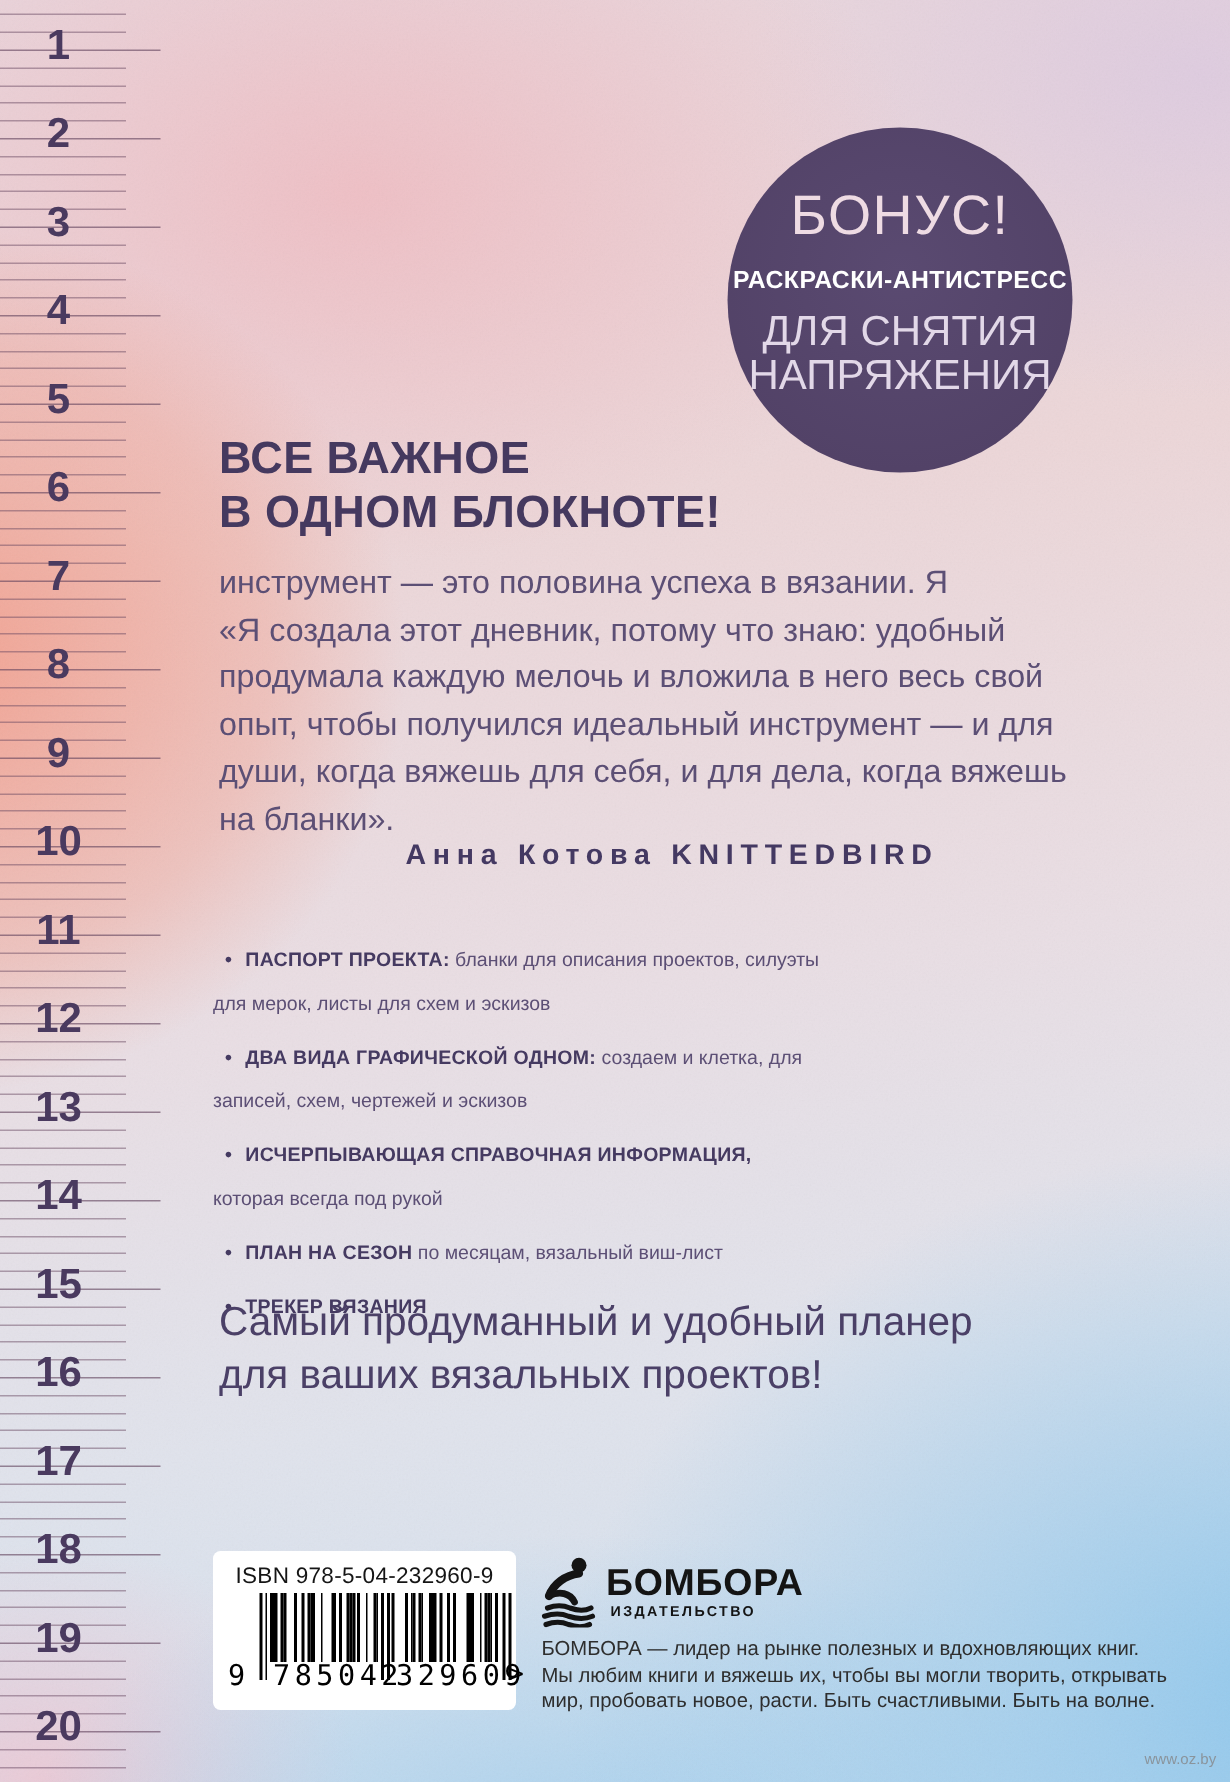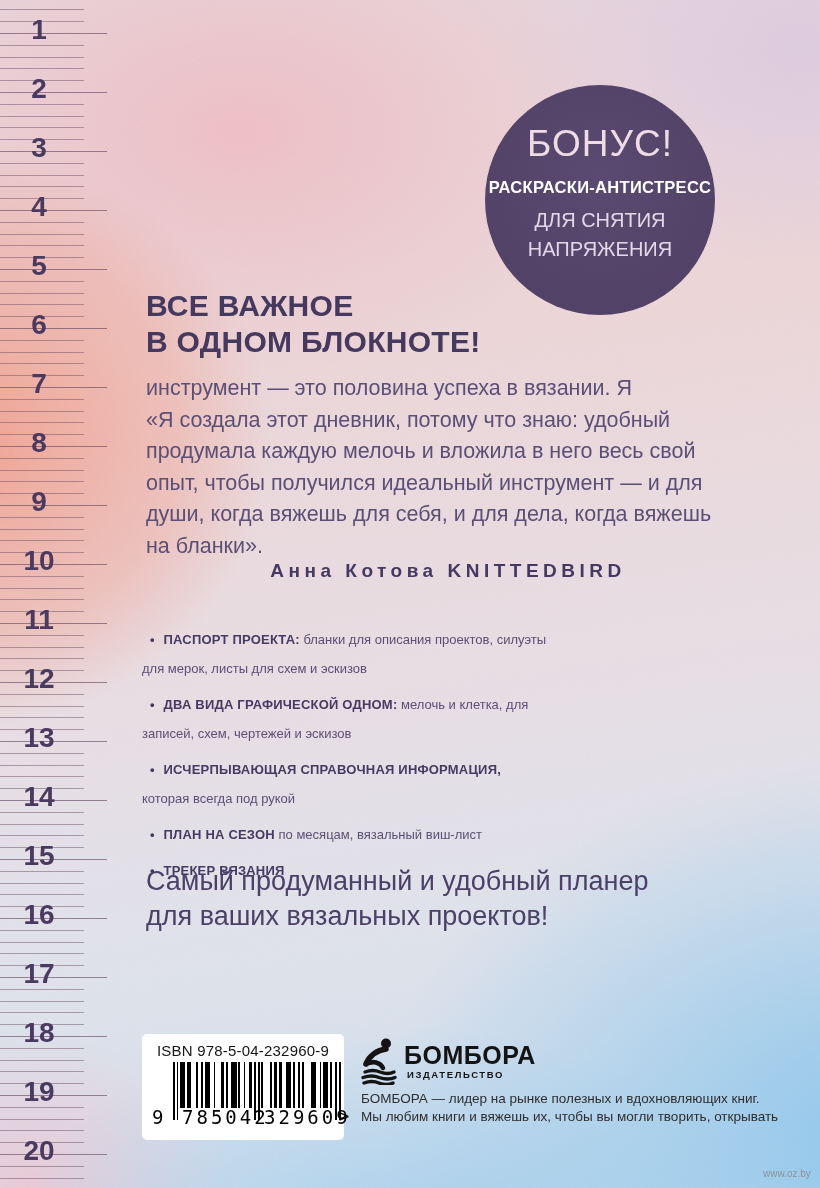--- a/index.html
+++ b/index.html
@@ -25,21 +25,21 @@
   .tick.major{width:107px;background:rgba(98,68,94,.62);}
   .rnum{position:absolute;left:18px;width:42px;height:40px;line-height:40px;
         text-align:center;font-size:28px;font-weight:bold;color:#4a3a5f;}
 
   
   .badge{position:absolute;left:485px;top:85px;width:230px;height:230px;border-radius:50%;
          background:radial-gradient(circle at 50% 42%,#5a4a71 0%,#524267 75%);
          text-align:center;box-sizing:border-box;padding-top:38px;}
   .badge-title{font-size:37px;font-weight:normal;letter-spacing:1px;color:#eedbe3;}
   .badge-subtitle{margin-top:13px;font-size:16.5px;font-weight:bold;letter-spacing:.3px;color:#ffffff;}
-  .badge-line{margin-top:0;font-size:20px;line-height:29px;color:#e2d8e8;}
+  .badge-line{margin-top:0;font-size:28px;line-height:29px;color:#e2d8e8;}
   .badge-line:nth-of-type(3){margin-top:9px;}
 
   
   .headline{position:absolute;left:146px;top:288px;font-size:30px;line-height:36px;
             font-weight:bold;color:#45395f;letter-spacing:.3px;}
   .quote{position:absolute;left:146px;top:373px;width:580px;font-size:21.5px;
          line-height:31.5px;color:#5c4f75;}
   .author{position:absolute;left:168px;top:560px;width:560px;text-align:center;
           font-size:19px;font-weight:bold;letter-spacing:4.5px;color:#443962;}
 
@@ -233,21 +233,21 @@
     <div>продумала каждую мелочь и вложила в него весь свой</div>
     <div>опыт, чтобы получился идеальный инструмент — и для</div>
     <div>души, когда вяжешь для себя, и для дела, когда вяжешь</div>
     <div>на бланки».</div>
   </div>
 
   <div class="author">Анна Котова KNITTEDBIRD</div>
 
   <div class="features">
     <div class="feature"><span class="bullet">•</span><span class="fe-title">ПАСПОРТ ПРОЕКТА:</span><span> бланки для описания проектов, силуэты</span><div class="fe-line2">для мерок, листы для схем и эскизов</div></div>
-    <div class="feature"><span class="bullet">•</span><span class="fe-title">ДВА ВИДА ГРАФИЧЕСКОЙ ОДНОМ:</span><span> мелочь и клетка, для</span><div class="fe-line2">записей, схем, чертежей и эскизов</div></div>
+    <div class="feature"><span class="bullet">•</span><span class="fe-title">ДВА ВИДА ГРАФИЧЕСКОЙ ОДНОМ:</span><span> создаем и клетка, для</span><div class="fe-line2">записей, схем, чертежей и эскизов</div></div>
     <div class="feature"><span class="bullet">•</span><span class="fe-title">ИСЧЕРПЫВАЮЩАЯ СПРАВОЧНАЯ ИНФОРМАЦИЯ,</span><span></span><div class="fe-line2">которая всегда под рукой</div></div>
     <div class="feature"><span class="bullet">•</span><span class="fe-title">ПЛАН НА СЕЗОН</span><span> по месяцам, вязальный виш-лист</span></div>
     <div class="feature"><span class="bullet">•</span><span class="fe-title">ТРЕКЕР ВЯЗАНИЯ</span><span></span></div>
   </div>
 
   <div class="closing">
     <div>Самый продуманный и удобный планер</div>
     <div>для ваших вязальных проектов!</div>
   </div>
 
@@ -364,16 +364,17 @@
     <path d="M6 27 C13 23.5 20 25 23 31" stroke="#141414" stroke-width="4.5" fill="none" stroke-linecap="round"></path>
     <path d="M5 35 q8 -3 15 0 q8 3 14 0" stroke="#141414" stroke-width="3.4" fill="none" stroke-linecap="round"></path>
     <path d="M3 40.5 q9 -3 16 0 q9 3 16 0" stroke="#141414" stroke-width="3.4" fill="none" stroke-linecap="round"></path>
     <path d="M4 46 q8 -3 15 0 q8 3 14 0" stroke="#141414" stroke-width="3.4" fill="none" stroke-linecap="round"></path>
   </svg>
   <div class="pub-name">БОМБОРА</div>
   <div class="pub-sub">ИЗДАТЕЛЬСТВО</div>
   <div class="pub-desc">
     <div>БОМБОРА — лидер на рынке полезных и вдохновляющих книг.</div>
     <div>Мы любим книги и вяжешь их, чтобы вы могли творить, открывать</div>
+    <div>мир, пробовать новое, расти. Быть счастливыми. Быть на волне.</div>
   </div>
 
   <div class="watermark">www.oz.by</div>
 </div>
 
 </body></html>

